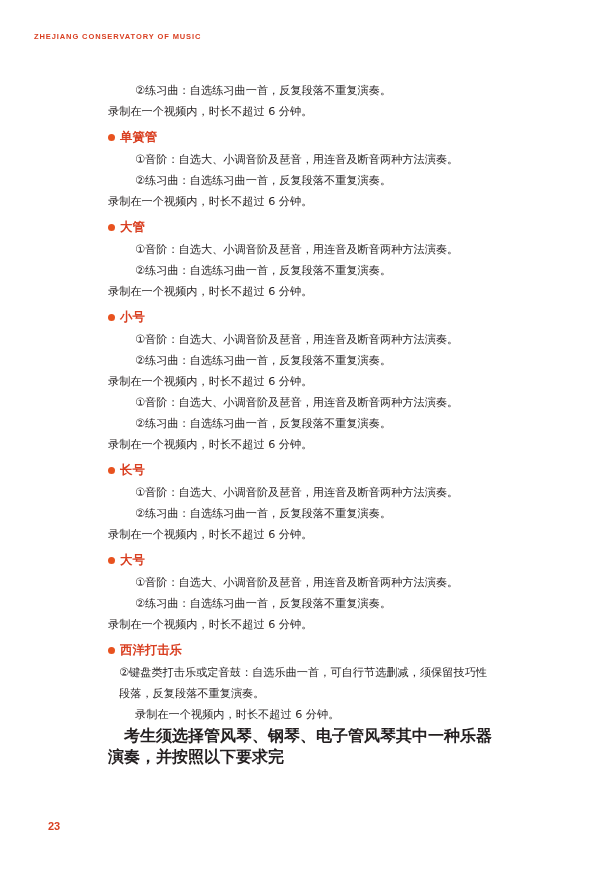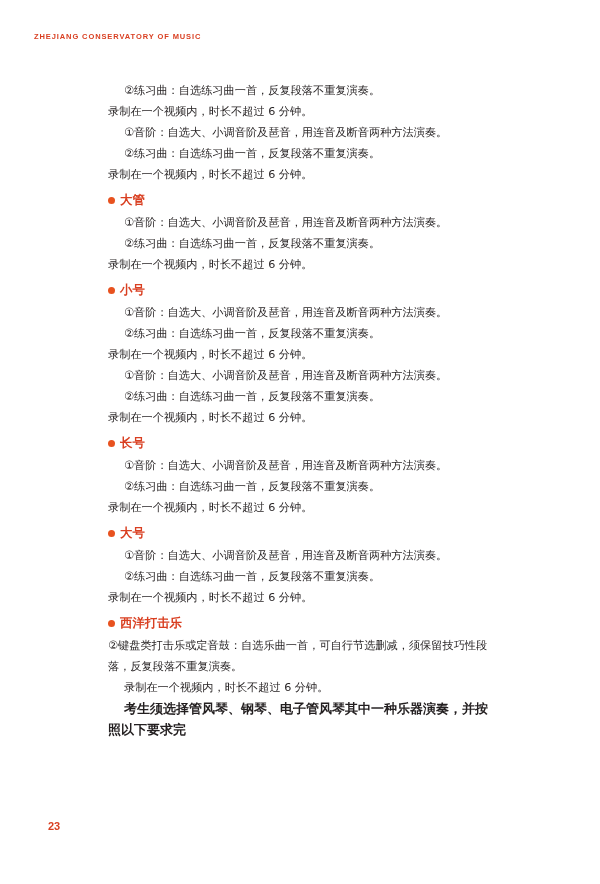--- a/index.html
+++ b/index.html
@@ -44,20 +44,21 @@
     font-family: "DejaVu Sans", sans-serif;
     margin: 0;
     white-space: nowrap;
   }
   .para.wrap {
     white-space: normal;
     text-indent: 0;
   }
   .indent {
     text-indent: 16px;
+    margin-left: 11px;
   }
   .section-head {
     font-size: 12.4px;
     line-height: 24px;
     font-weight: bold;
     color: #d93f21;
     font-family: "DejaVu Sans", sans-serif;
     margin: 0;
     display: flex;
     align-items: center;
@@ -66,21 +67,21 @@
   }
   .bullet {
     width: 7px;
     height: 7px;
     background: #e8521f;
     border-radius: 50%;
     display: inline-block;
     flex: none;
   }
   .bold-note {
-    font-size: 13px;
+    font-size: 16px;
     line-height: 21px;
     font-weight: bold;
     color: #231f20;
     font-family: "DejaVu Sans", sans-serif;
     margin: 0;
     text-indent: 16px;
   }
   .pagenum {
     position: absolute;
     left: 48px;
@@ -94,20 +95,24 @@
 </head>
 <body>
 
 <div class="page">
 
   <div class="header">ZHEJIANG CONSERVATORY OF MUSIC</div>
 
   <div class="content">
       <p class="para indent">②练习曲：自选练习曲一首，反复段落不重复演奏。</p>
       <p class="para">录制在一个视频内，时长不超过 6 分钟。</p>
+      <div class="section-head">
+        <span class="bullet"></span>
+        <span>单簧管</span>
+      </div>
       <p class="para indent">①音阶：自选大、小调音阶及琶音，用连音及断音两种方法演奏。</p>
       <p class="para indent">②练习曲：自选练习曲一首，反复段落不重复演奏。</p>
       <p class="para">录制在一个视频内，时长不超过 6 分钟。</p>
       <div class="section-head">
         <span class="bullet"></span>
         <span>大管</span>
       </div>
       <p class="para indent">①音阶：自选大、小调音阶及琶音，用连音及断音两种方法演奏。</p>
       <p class="para indent">②练习曲：自选练习曲一首，反复段落不重复演奏。</p>
       <p class="para">录制在一个视频内，时长不超过 6 分钟。</p>

